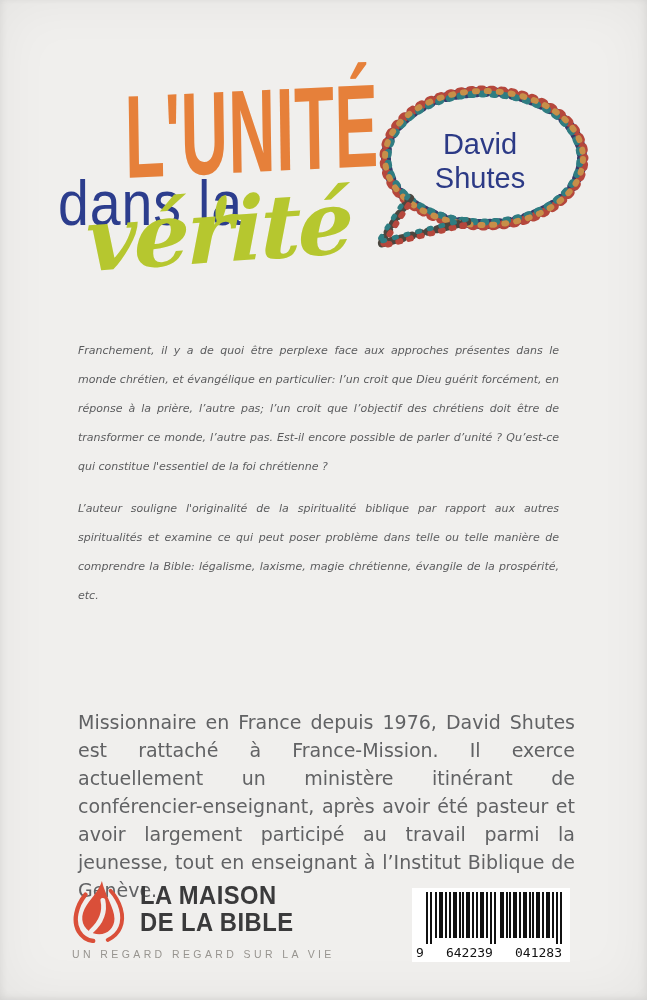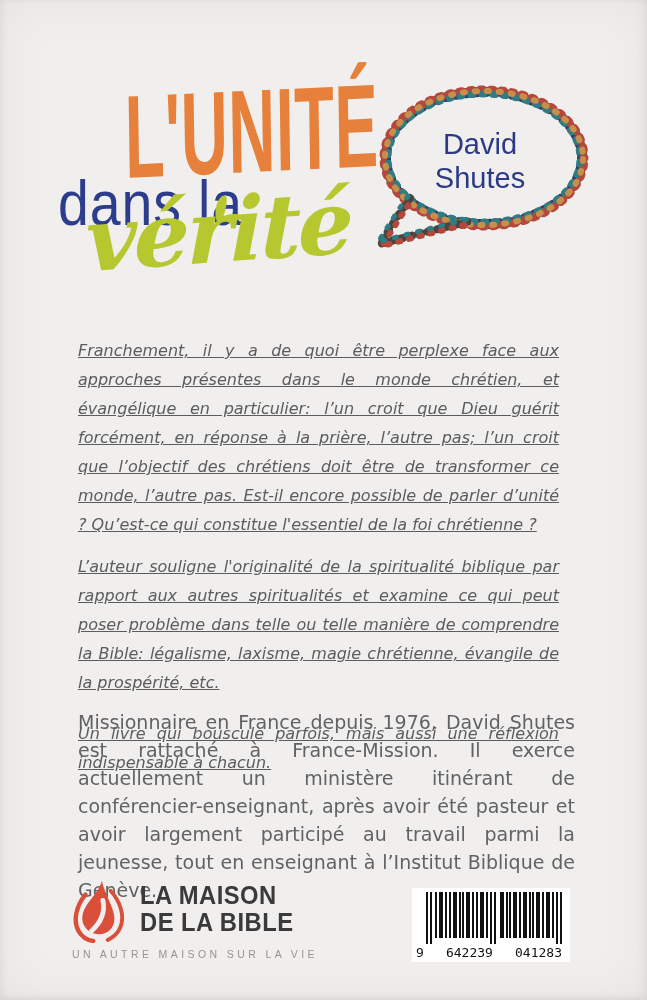--- a/index.html
+++ b/index.html
@@ -65,23 +65,22 @@
   }
 
   
   .synopsis{
     position:absolute;left:78px;top:336px;width:497px;
     color:#5b5c5e;
   }
   .synopsis p{
     margin:0 16px 13px 0;
     font-style:italic;
-    font-size:16px;line-height:29px;
+    font-size:11px;line-height:29px;
     text-align:justify;
-    text-decoration:underline;
   }
   .synopsis p.para-3{margin-top:22px;}
   .bio{
     position:absolute;left:78px;top:708px;width:497px;
     font-style:normal;
     font-size:19px;line-height:28px;
     color:#616264;
     text-align:justify;
   }
 
@@ -146,36 +145,35 @@
       <path class="tail t2" d="M 46 118 C 32 138 24 152 16 164 C 42 157 74 149 106 141" stroke="#b5473c"></path>
       <path class="tail t3" d="M 42 114 C 28 134 20 148 12 160 C 38 153 70 145 102 137" stroke="#2f7d82"></path>
     </g>
     <text class="bubble-text" x="114" y="72" text-anchor="middle" fill="#2c3a86">David</text>
     <text class="bubble-text" x="114" y="106" text-anchor="middle" fill="#2c3a86">Shutes</text>
   </svg>
 
   <div class="synopsis">
     <p class="para-1">Franchement, il y a de quoi être perplexe face aux approches présentes dans le monde chrétien, et évangélique en particulier: l’un croit que Dieu guérit forcément, en réponse à la prière, l’autre pas; l’un croit que l’objectif des chrétiens doit être de transformer ce monde, l’autre pas. Est-il encore possible de parler d’unité ? Qu’est-ce qui constitue l'essentiel de la foi chrétienne ?</p>
     <p class="para-2">L’auteur souligne l'originalité de la spiritualité biblique par rapport aux autres spiritualités et examine ce qui peut poser problème dans telle ou telle manière de comprendre la Bible: légalisme, laxisme, magie chrétienne, évangile de la prospérité, etc.</p>
-    <p class="para-3">Un livre qui bouscule parfois, mais aussi une réflexion indispensable à chacun.</p>
   </div>
 
   <div class="bio">Missionnaire en France depuis 1976, David Shutes est rattaché à France-Mission. Il exerce actuellement un ministère itinérant de conférencier-enseignant, après avoir été pasteur et avoir largement participé au travail parmi la jeunesse, tout en enseignant à l’Institut Biblique de Genève.</div>
 
   <svg class="flame" viewBox="0 0 60 66" aria-hidden="true">
     <path d="M33 2 C 30 13 20 21 15 31 C 10 41 13 52 24 56 C 36 60 46 52 46 41 C 46 30 36 16 33 2 Z" fill="#da4f39"></path>
     <path d="M22 54 C 31 46 37 36 34 22" fill="none" stroke="#f0efed" stroke-width="5" stroke-linecap="round"></path>
     <path d="M16 16 C 6 28 3 44 9 54 C 12 59 17 63 24 64" fill="none" stroke-width="4.5" stroke-linecap="round" stroke="#da4f39"></path>
     <path d="M42 12 C 52 23 57 38 52 50 C 50 55 45 60 39 63" fill="none" stroke-width="4" stroke-linecap="round" stroke="#da4f39"></path>
   </svg>
   <div class="pub-name">
     <div>LA MAISON</div>
     <div>DE LA BIBLE</div>
   </div>
-  <div class="pub-tagline">UN AUTRE MAISON SUR LA VIE</div>
+  <div class="pub-tagline">UN REGARD REGARD SUR LA VIE</div>
 
   <div class="barcode-box">
     <svg width="158" height="58" viewBox="0 0 158 58" aria-hidden="true">
       <g fill="#111111">
         <rect x="14" y="4" width="2" height="52"></rect>
         <rect x="18" y="4" width="2" height="52"></rect>
         <rect x="23" y="4" width="2" height="46"></rect>
         <rect x="27" y="4" width="4" height="46"></rect>
         <rect x="33" y="4" width="2" height="46"></rect>
         <rect x="37" y="4" width="2" height="46"></rect>

